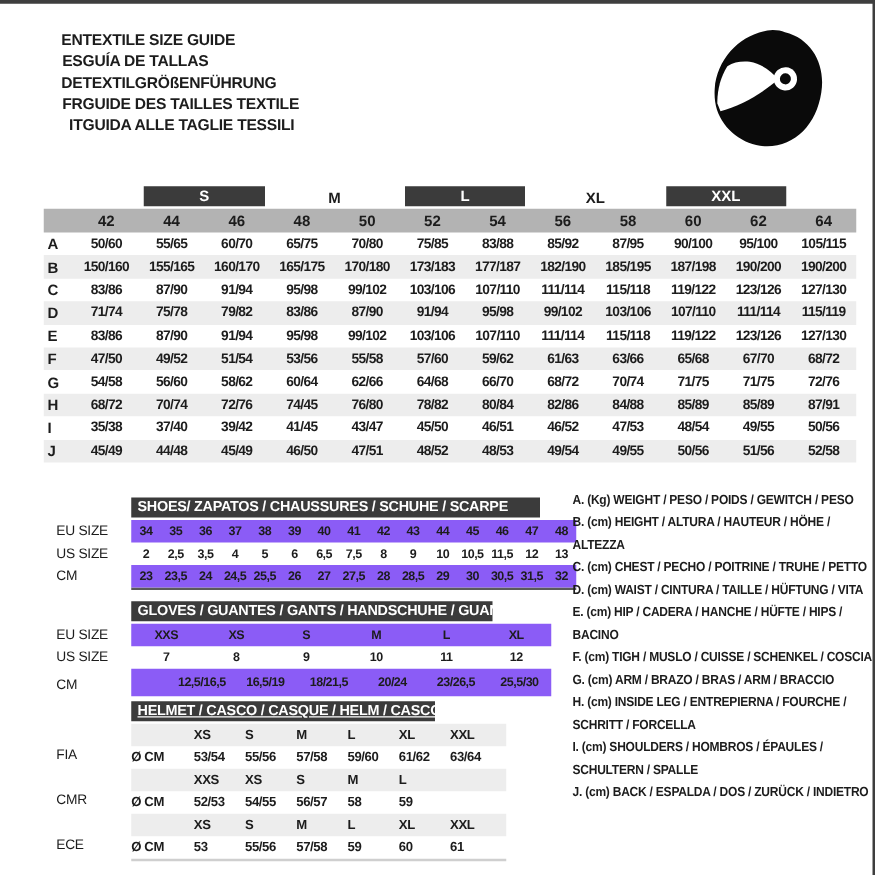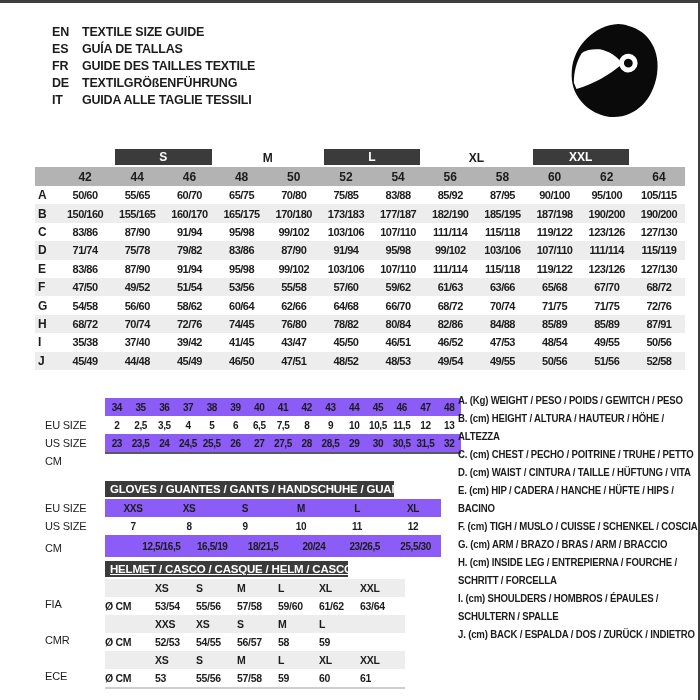--- a/index.html
+++ b/index.html
@@ -1,21 +1,21 @@
 <!DOCTYPE html>
 <html><head>
 <meta charset="utf-8">
 <style>
   html,body{margin:0;padding:0;background:#fff;}
   body{width:700px;height:700px;font-family:"Liberation Sans",sans-serif;color:#1c1c1c;}
   .page{position:relative;width:700px;height:700px;box-sizing:border-box;
         border-top:3px solid #3e3e3e;border-right:2px solid #3e3e3e;background:#fff;overflow:hidden;}
 
   
-  .langs{position:absolute;left:52px;top:20px;}
+  .langs{position:absolute;left:36px;top:20px;text-align:right;}
   .lang-row{display:flex;height:17px;align-items:center;font-weight:bold;font-size:12.5px;letter-spacing:-0.2px;}
   .lang-code{width:30px;}
 
   
   .helmet-icon{position:absolute;left:566px;top:16px;width:98px;height:104px;transform:rotate(4deg);}
 
   
   .main{position:absolute;left:35px;top:146px;width:650px;}
   .grow,.brow,.trow{display:grid;grid-template-columns:24px repeat(12,1fr);}
   .grow{height:18px;}
@@ -72,26 +72,26 @@
   <div class="langs">
       <div class="lang-row">
         <div class="lang-code">EN</div>
         <div class="lang-label">TEXTILE SIZE GUIDE</div>
       </div>
       <div class="lang-row">
         <div class="lang-code">ES</div>
         <div class="lang-label">GUÍA DE TALLAS</div>
       </div>
       <div class="lang-row">
+        <div class="lang-code">DE</div>
+        <div class="lang-label">TEXTILGRÖßENFÜHRUNG</div>
+      </div>
+      <div class="lang-row">
         <div class="lang-code">FR</div>
         <div class="lang-label">GUIDE DES TAILLES TEXTILE</div>
-      </div>
-      <div class="lang-row">
-        <div class="lang-code">DE</div>
-        <div class="lang-label">TEXTILGRÖßENFÜHRUNG</div>
       </div>
       <div class="lang-row">
         <div class="lang-code">IT</div>
         <div class="lang-label">GUIDA ALLE TAGLIE TESSILI</div>
       </div>
     </div>
 
   <svg class="helmet-icon" viewBox="0 0 100 106" aria-hidden="true">
     <path d="M60 6 C83 10 95 31 93 53 C91 79 75 98 52 100 C34 101 16 90 9 73 C7 68 6 62 6 56 C6 30 26 8 50 5 C54 5 57 5 60 6 Z" fill="#0a0a0a"></path>
     <path d="M15 37 C10 46 8 58 9 68 L12 74 C29 68 45 57 57 45 C51 38 42 33 33 32 C26 32 20 33 15 37 Z" fill="#ffffff"></path>
@@ -277,20 +277,21 @@
           <div class="tcell">52/58</div>
         </div>
       </div>
   </div>
 
   <div class="sec" id="shoes">
     <div class="side l1">EU SIZE</div>
     <div class="side l2">US SIZE</div>
     <div class="side l3">CM</div>
     <div class="tbl">
+      <div class="bar">SHOES/ ZAPATOS / CHAUSSURES / SCHUHE / SCARPE</div>
       <div class="r shade">
           <div class="cell">34</div>
           <div class="cell">35</div>
           <div class="cell">36</div>
           <div class="cell">37</div>
           <div class="cell">38</div>
           <div class="cell">39</div>
           <div class="cell">40</div>
           <div class="cell">41</div>
           <div class="cell">42</div>

